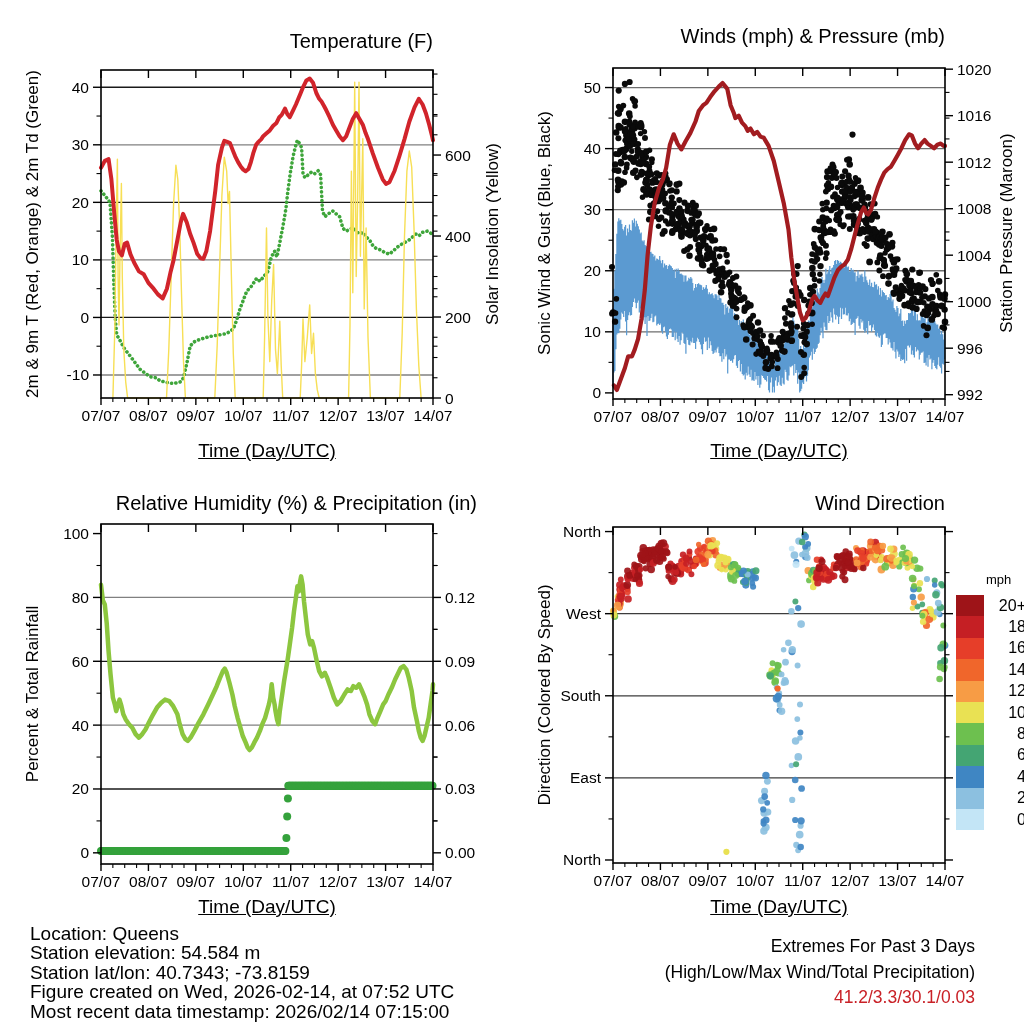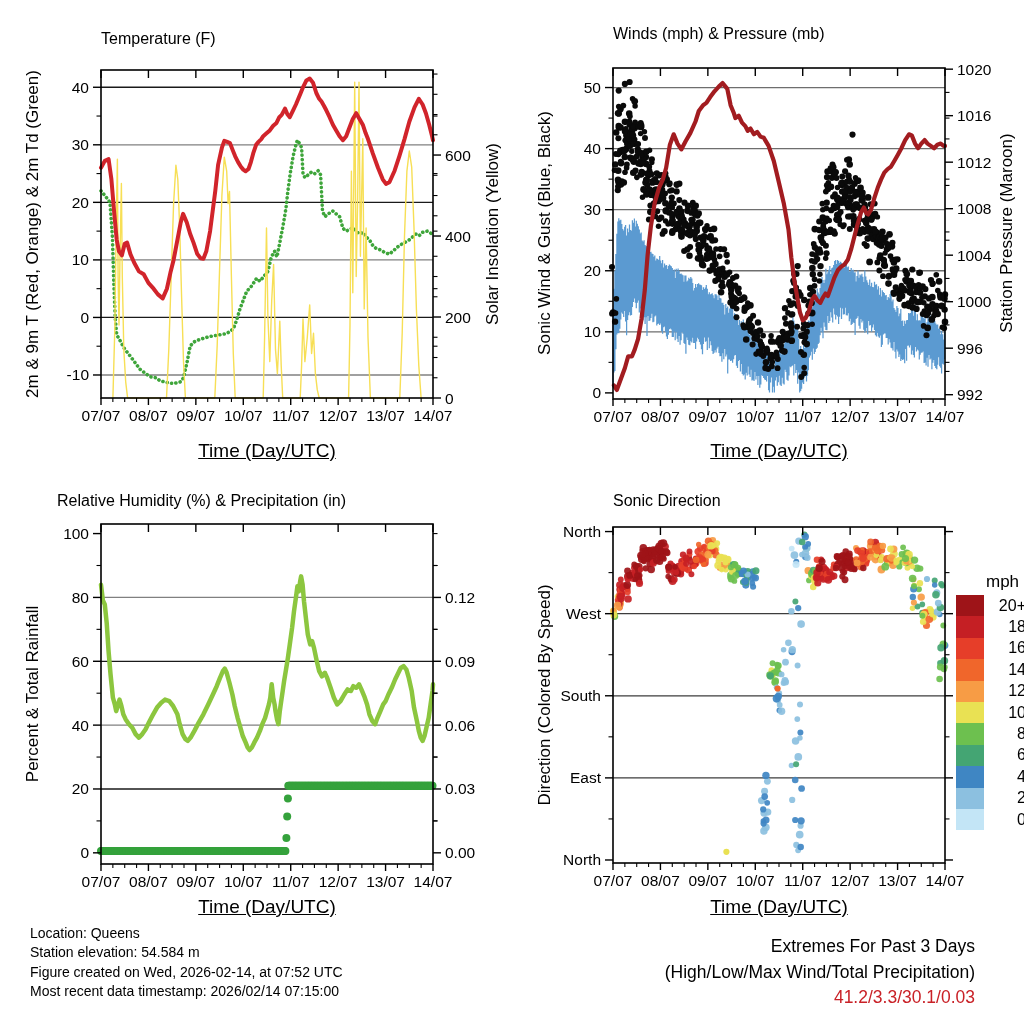--- a/index.html
+++ b/index.html
@@ -1,27 +1,27 @@
 <!DOCTYPE html>
 <html><head>
 <meta charset="utf-8">
 <style>
   html,body{margin:0;padding:0;background:#fff;}
   body{width:1024px;height:1024px;position:relative;font-family:"Liberation Sans",sans-serif;color:#000;}
   #stage{position:absolute;left:0;top:0;width:1024px;height:1024px;overflow:hidden;}
   #charts{position:absolute;left:0;top:0;}
-  .title{position:absolute;text-align:left;font-size:16px;white-space:nowrap;}
+  .title{position:absolute;text-align:right;font-size:20px;white-space:nowrap;}
   .xlab{position:absolute;text-align:center;font-size:19px;text-decoration:underline;}
   .ylab{position:absolute;transform:translate(-50%,-50%) rotate(-90deg);white-space:nowrap;font-size:17px;text-align:center;}
-  .cb-title{position:absolute;font-size:17px;}
+  .cb-title{position:absolute;font-size:13px;}
   .cb-box{position:absolute;width:28px;}
   .cb-label{position:absolute;width:40px;text-align:right;font-size:16px;}
   .extremes{position:absolute;right:49px;top:934px;text-align:right;font-size:17.5px;line-height:25.5px;white-space:nowrap;}
   .extremes-values{font-weight:normal;}
-  .footer{position:absolute;left:30px;top:924px;font-size:14px;line-height:19.4px;white-space:nowrap;}
+  .footer{position:absolute;left:30px;top:924px;font-size:19px;line-height:19.4px;white-space:nowrap;}
 </style>
 </head>
 <body>
 
 <div id="stage">
   <svg id="charts" width="1024" height="1024" viewBox="0 0 1024 1024">
       <line x1="101" y1="374.9824561403509" x2="433" y2="374.9824561403509" stroke="#808080" stroke-width="1.3"></line>
       <line x1="101" y1="317.43859649122805" x2="433" y2="317.43859649122805" stroke="#1a1a1a" stroke-width="1.3"></line>
       <line x1="101" y1="259.89473684210526" x2="433" y2="259.89473684210526" stroke="#808080" stroke-width="1.3"></line>
       <line x1="101" y1="202.35087719298247" x2="433" y2="202.35087719298247" stroke="#1a1a1a" stroke-width="1.3"></line>
@@ -2216,21 +2216,21 @@
       <line x1="945" y1="531.56149877817" x2="953" y2="531.56149877817" stroke="#000" stroke-width="1.4"></line>
       <line x1="945" y1="613.6684767852295" x2="953" y2="613.6684767852295" stroke="#000" stroke-width="1.4"></line>
       <line x1="945" y1="695.7754547922889" x2="953" y2="695.7754547922889" stroke="#000" stroke-width="1.4"></line>
       <line x1="945" y1="777.8824327993484" x2="953" y2="777.8824327993484" stroke="#000" stroke-width="1.4"></line>
       <line x1="945" y1="859.9894108064078" x2="953" y2="859.9894108064078" stroke="#000" stroke-width="1.4"></line>
     </svg>
 
   <div class="title" style="left:101px;top:30px;width:332px;">Temperature (F)</div>
   <div class="title" style="left:613px;top:25px;width:332px;">Winds (mph) &amp; Pressure (mb)</div>
   <div class="title" style="left:57px;top:492px;width:420px;">Relative Humidity (%) &amp; Precipitation (in)</div>
-  <div class="title" style="left:613px;top:492px;width:332px;">Sonic Direction</div>
+  <div class="title" style="left:613px;top:492px;width:332px;">Wind Direction</div>
 
   <div class="xlab" style="left:101px;top:440px;width:332px;">Time (Day/UTC)</div>
   <div class="xlab" style="left:613px;top:440px;width:332px;">Time (Day/UTC)</div>
   <div class="xlab" style="left:101px;top:896px;width:332px;">Time (Day/UTC)</div>
   <div class="xlab" style="left:613px;top:896px;width:332px;">Time (Day/UTC)</div>
 
   <div class="ylab" style="left:33px;top:234px;">2m &amp; 9m T (Red, Orange) &amp; 2m Td (Green)</div>
   <div class="ylab" style="left:493px;top:234px;">Solar Insolation (Yellow)</div>
   <div class="ylab" style="left:545px;top:233px;">Sonic Wind &amp; Gust (Blue, Black)</div>
   <div class="ylab" style="left:1007px;top:233px;">Station Pressure (Maroon)</div>
@@ -2267,16 +2267,17 @@
 
   <div class="extremes">
     <div>Extremes For Past 3 Days</div>
     <div>(High/Low/Max Wind/Total Precipitation)</div>
     <div class="extremes-values" id="extremes-values" style="color: rgb(201, 33, 39);">41.2/3.3/30.1/0.03</div>
   </div>
 
   <div class="footer">
     <div>Location: Queens</div>
     <div>Station elevation: 54.584 m</div>
+    <div>Station lat/lon: 40.7343; -73.8159</div>
     <div>Figure created on Wed, 2026-02-14, at 07:52 UTC</div>
     <div>Most recent data timestamp: 2026/02/14 07:15:00</div>
   </div>
 </div>
 
 </body></html>

